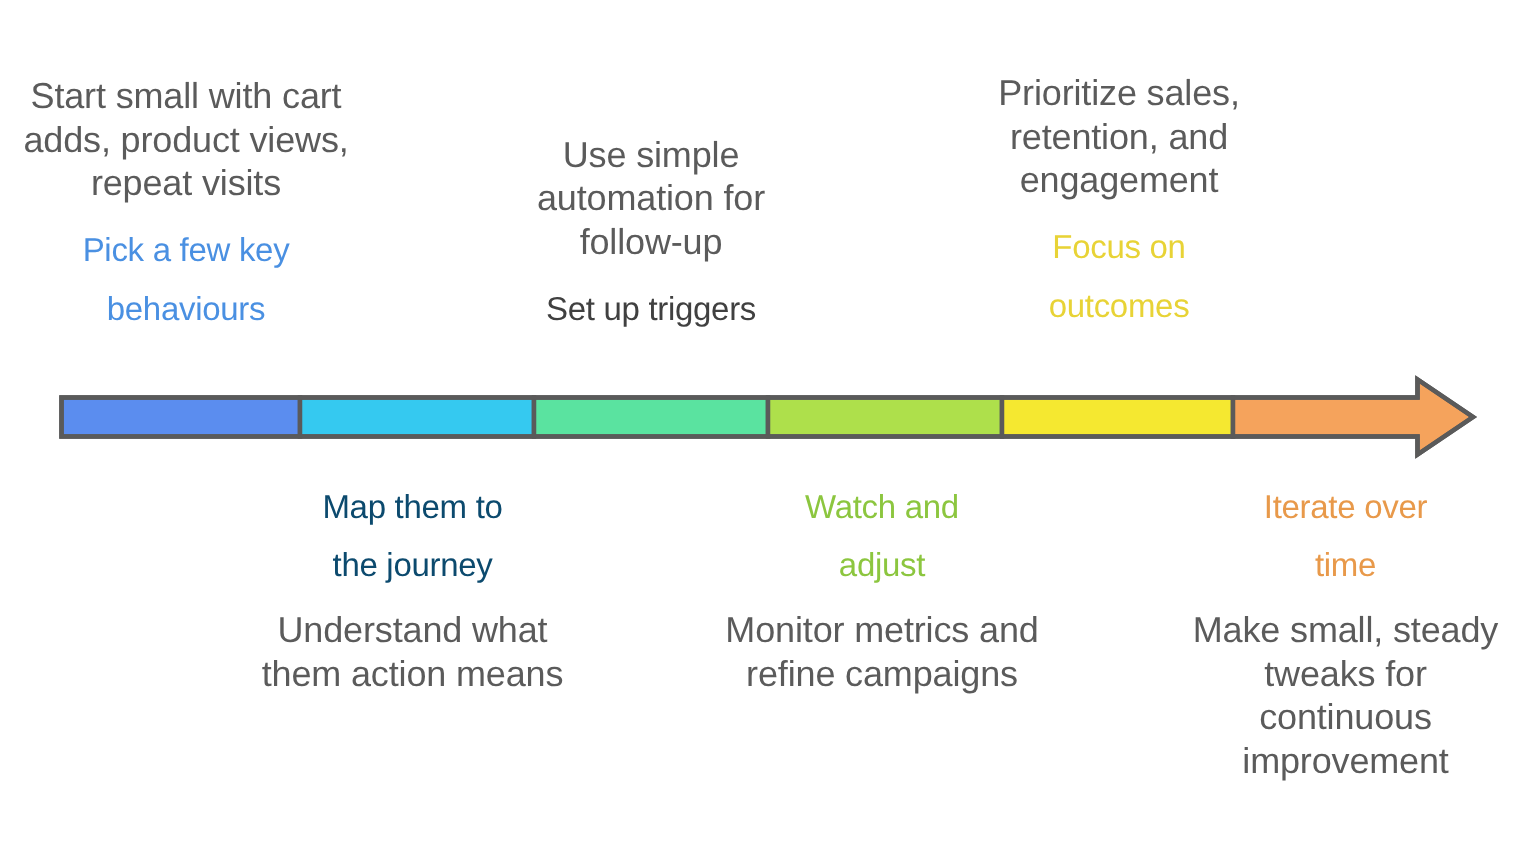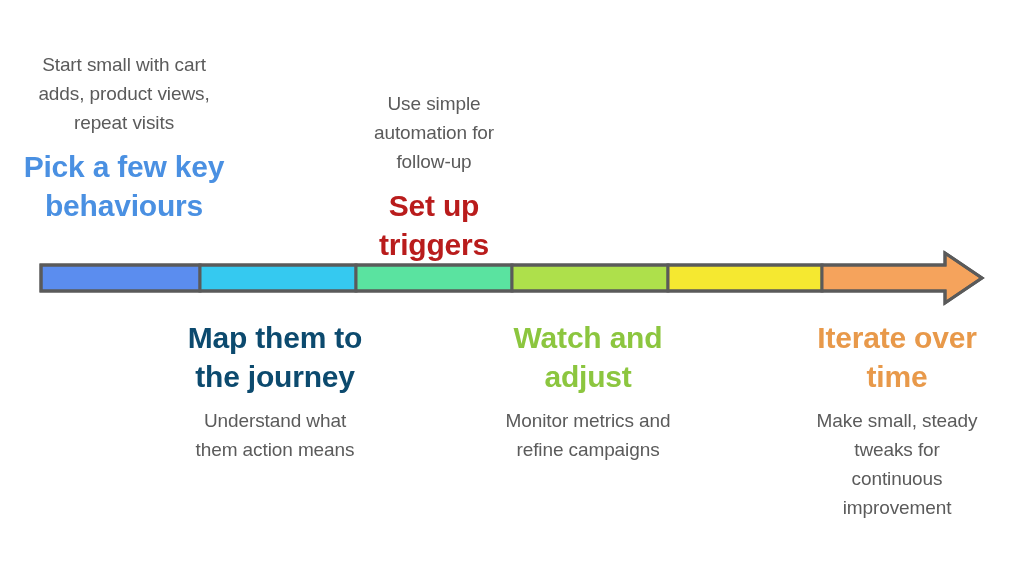--- a/index.html
+++ b/index.html
@@ -22,28 +22,28 @@
     background: #ffffff;
   }
 
   
   .block {
     position: absolute;
     text-align: center;
     box-sizing: border-box;
   }
   .heading {
-    font-size: 30px;
+    font-size: 22px;
     line-height: 39px;
-    font-weight: 700;
+    font-weight: 400;
     letter-spacing: -0.2px;
     white-space: pre-line;
   }
   .caption {
-    font-size: 19px;
+    font-size: 24px;
     line-height: 29px;
     font-weight: 400;
     color: #5b5b5b;
     letter-spacing: -0.1px;
     white-space: pre-line;
   }
 
   
   .upper .caption { margin-bottom: 10px; }
 
@@ -80,23 +80,30 @@
 adds, product views,
 repeat visits</div>
     <div class="heading" id="h1" style="color: rgb(74, 144, 226);">Pick a few key
 behaviours</div>
   </div>
 
   <div class="block upper" id="b3">
     <div class="caption">Use simple
 automation for
 follow-up</div>
-    <div class="heading" id="h3" style="color: #b91c1c;">Set up triggers</div>
+    <div class="heading" id="h3" style="color: #404040;">Set up triggers</div>
   </div>
 
+  <div class="block upper" id="b5">
+    <div class="caption">Prioritize sales,
+retention, and
+engagement</div>
+    <div class="heading" id="h5" style="color: rgb(232, 211, 54);">Focus on
+outcomes</div>
+  </div>
 
   <div id="arrow-wrap">
     <svg id="arrow-svg" width="1024" height="80" viewBox="0 0 1024 80">
       <g id="arrow-segments">
           <rect x="41" y="25" width="159" height="26" fill="#5b8def" stroke="#5a5a5a" stroke-width="3" stroke-linejoin="miter"></rect>
           <rect x="200" y="25" width="156" height="26" fill="#35c9f0" stroke="#5a5a5a" stroke-width="3" stroke-linejoin="miter"></rect>
           <rect x="356" y="25" width="156" height="26" fill="#5ae3a0" stroke="#5a5a5a" stroke-width="3" stroke-linejoin="miter"></rect>
           <rect x="512" y="25" width="156" height="26" fill="#aee04b" stroke="#5a5a5a" stroke-width="3" stroke-linejoin="miter"></rect>
           <rect x="668" y="25" width="154" height="26" fill="#f5e830" stroke="#5a5a5a" stroke-width="3" stroke-linejoin="miter"></rect>
           <path d="M822 25 H945 V13 L982 38 L945 63 V51 H822 Z" fill="#f5a35c" stroke="#5a5a5a" stroke-width="3" stroke-linejoin="miter"></path>

